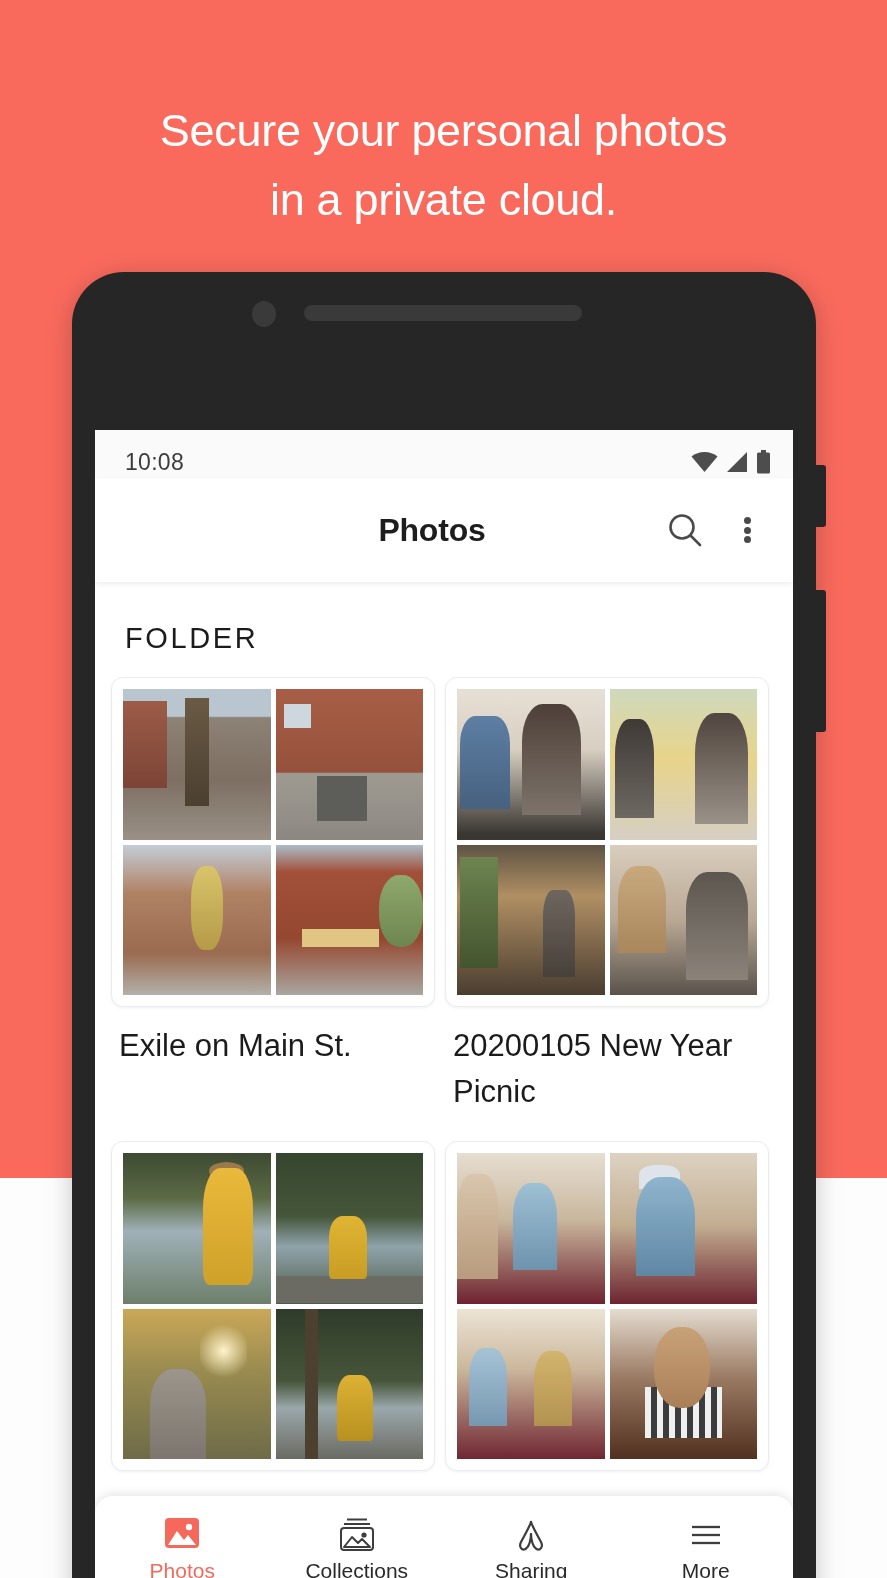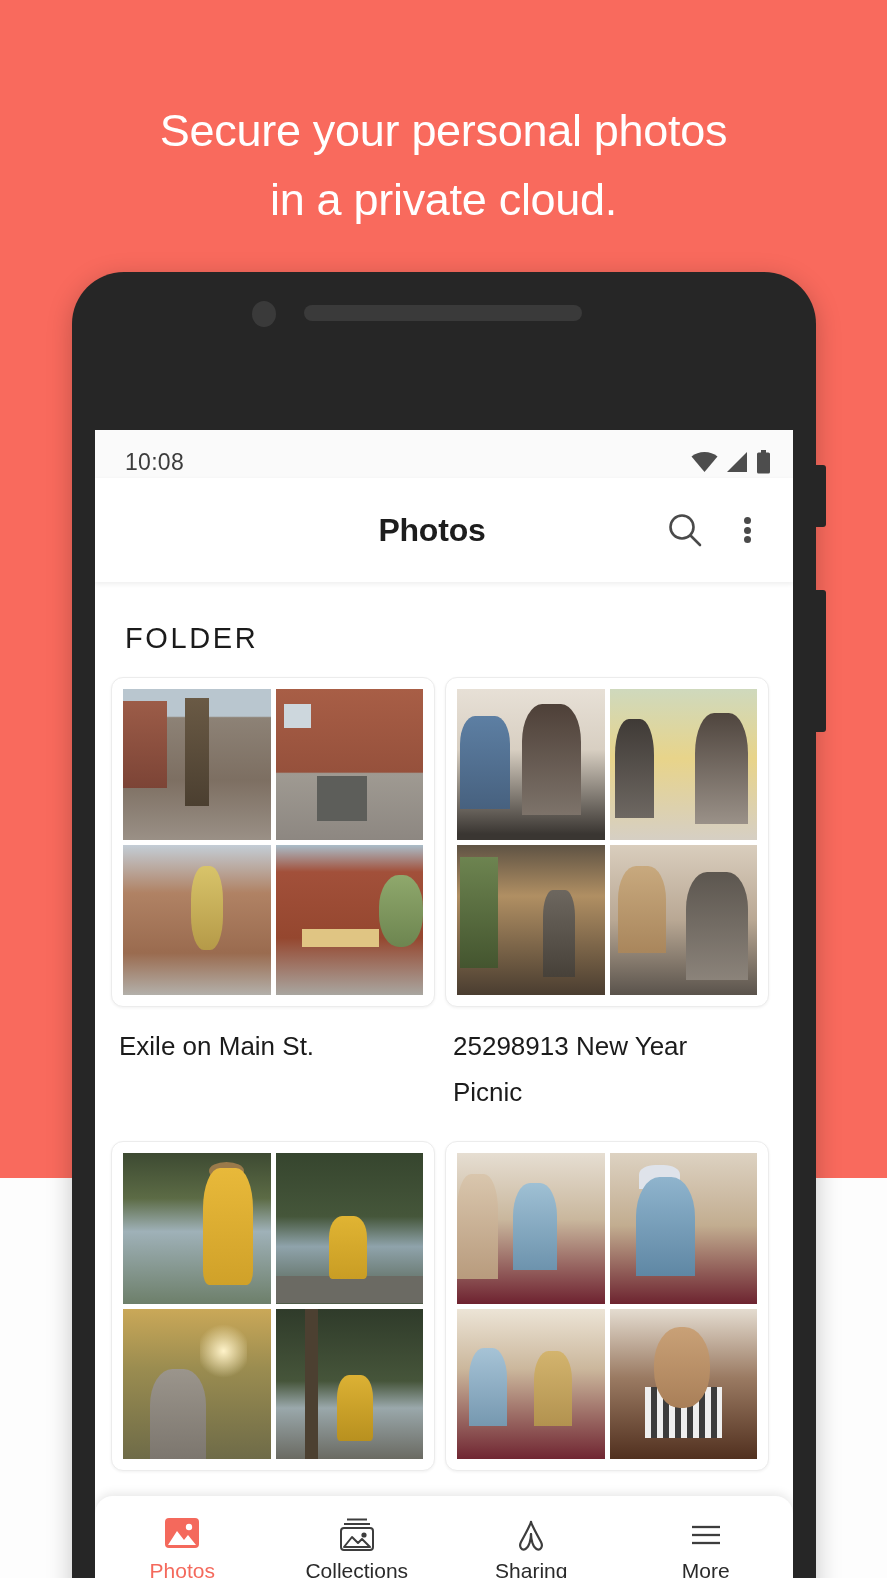--- a/index.html
+++ b/index.html
@@ -145,21 +145,21 @@
     gap:5px;
     overflow:hidden;
   }
   .thumb {
     width:100%; height:100%;
     position:relative;
     overflow:hidden;
     background:#cfcfcf;
   }
   .album-title {
-    font-size:26px; color:#1b1b1b;
+    font-size:31px; color:#1b1b1b;
     line-height:46px;
     padding:16px 6px 26px 8px;
     font-weight:400;
   }
 
   
   #bottomnav {
     position:absolute; left:0; bottom:0;
     width:698px; height:106px;
     background:#ffffff;
@@ -356,21 +356,21 @@
               <div class="thumb">
                   <div class="ph c2"></div>
                 </div>
               <div class="thumb">
                   <div class="ph c3"></div>
                 </div>
               <div class="thumb">
                   <div class="ph c4"></div>
                 </div>
             </div>
-            <div class="album-title">25298913 New Year Picnic</div>
+            <div class="album-title">20200105 New Year Picnic</div>
           </div>
 
           <div class="album">
             <div class="album-card">
               <div class="thumb">
                   <div class="ph l1"></div>
                 </div>
               <div class="thumb">
                   <div class="ph l2"></div>
                 </div>

